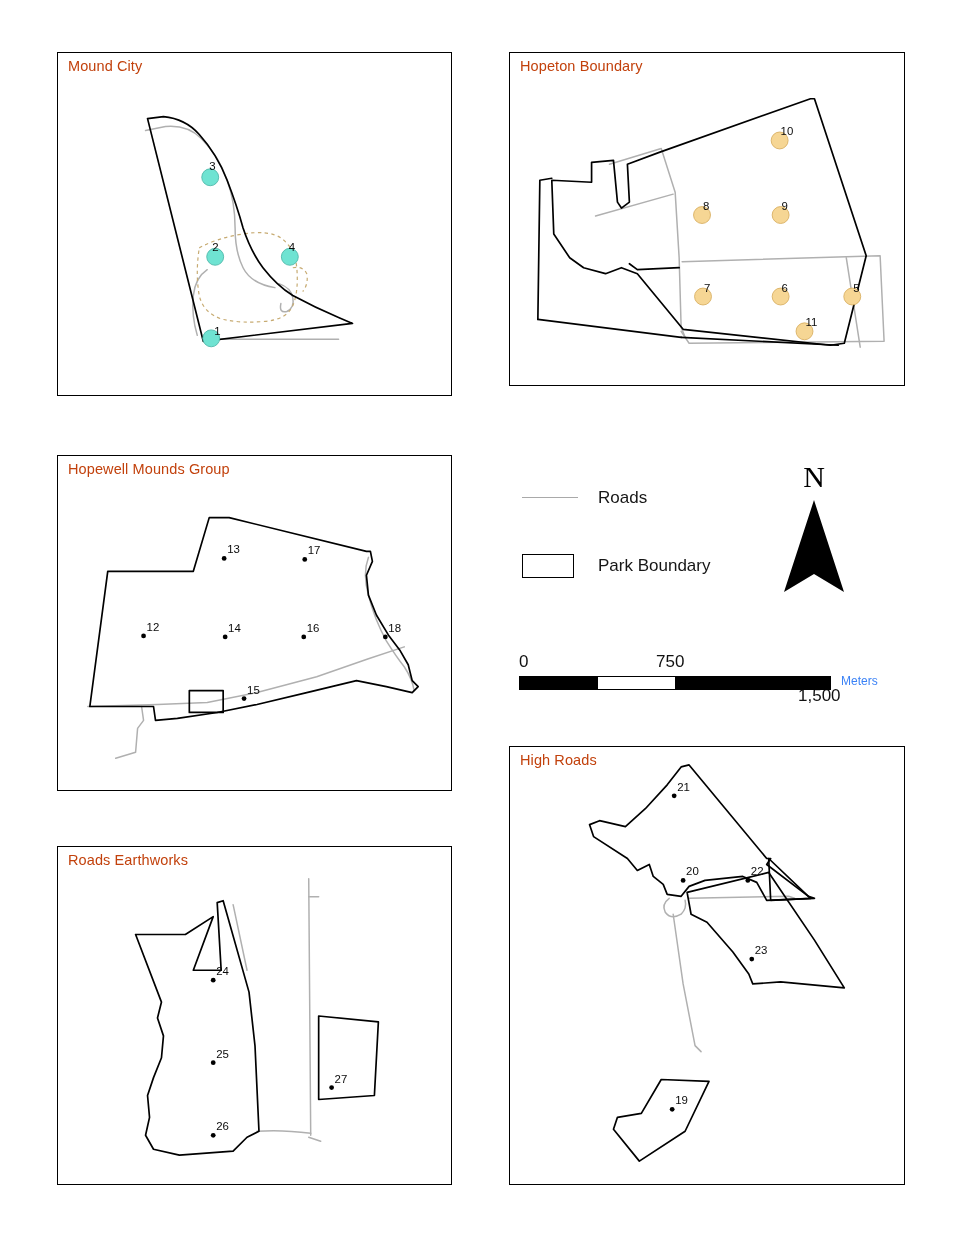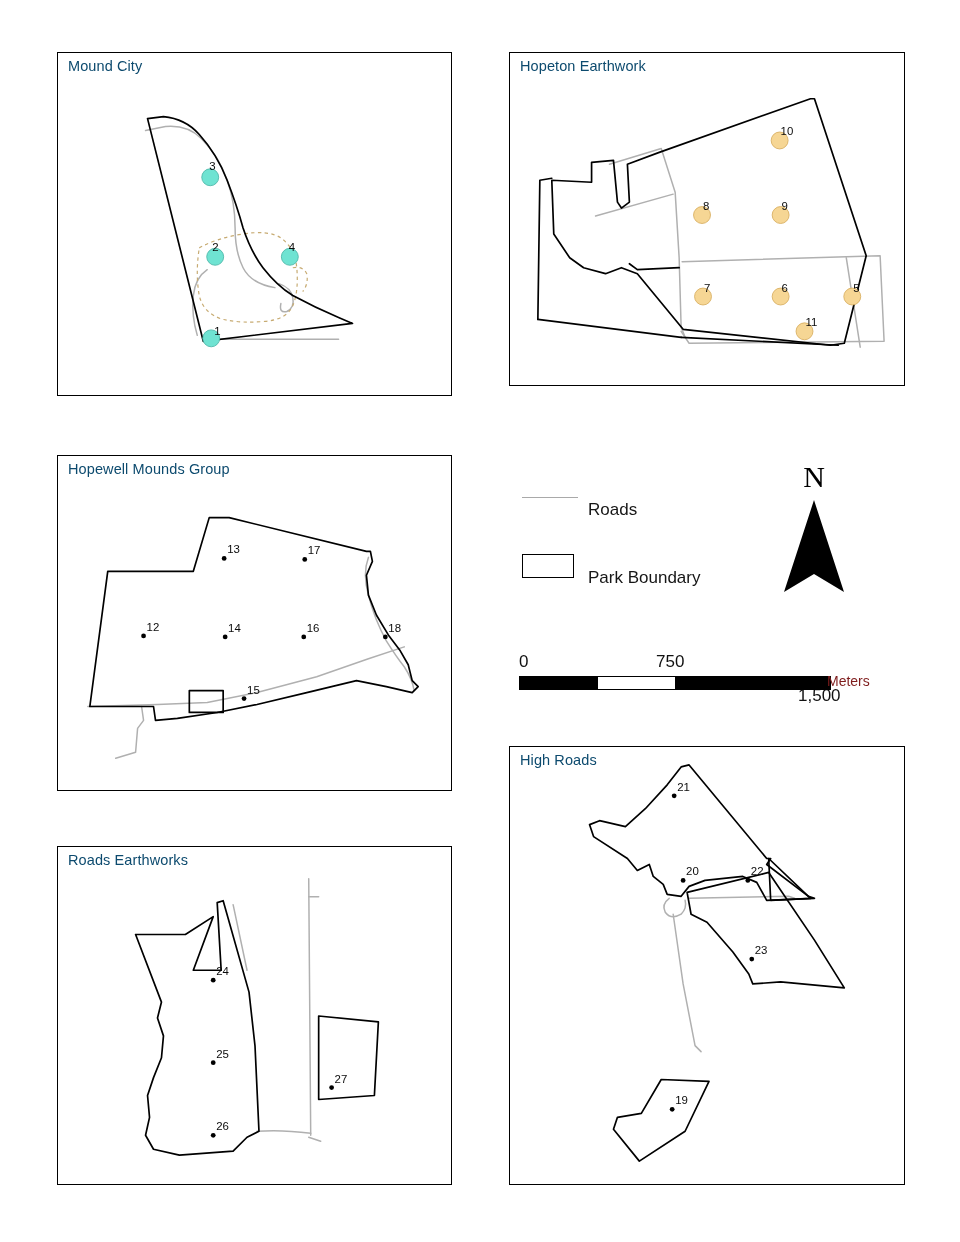--- a/index.html
+++ b/index.html
@@ -28,21 +28,21 @@
     box-sizing: border-box;
     border: 1.5px solid #000000;
     background: #ffffff;
   }
   .panel-title {
     position: absolute;
     left: 10px;
     top: 6px;
     font-size: 14.5px;
     line-height: 1.1;
-    color: #0c4a6e;
+    color: #c2410c;
     white-space: nowrap;
     letter-spacing: 0.1px;
   }
   .panel-svg {
     position: absolute;
     left: 0; top: 0;
     width: 100%;
     height: 100%;
     display: block;
   }
@@ -72,27 +72,26 @@
   .legend-row.r2 { top: 68px; text-align: right; }
   .legend-swatch {
     position: absolute;
     left: 4px;
     top: 0;
     width: 56px;
     height: 26px;
   }
   .legend-label {
     position: absolute;
-    left: 70px;
+    left: 80px;
     top: 1px;
     font-size: 17px;
     line-height: 24px;
     color: #161616;
     white-space: nowrap;
-    margin-top: 12px;
   }
   .swatch-road {
     position: absolute;
     left: 0;
     top: 12px;
     width: 56px;
     height: 0;
     border-top: 1.6px solid #a9a9a9;
   }
   .swatch-trail {
@@ -176,25 +175,25 @@
     box-sizing: border-box;
     border: 1px solid #000000;
     background: #ffffff;
     display: flex;
   }
   .scale-seg { height: 100%; }
   .scale-seg.fill { background: #000000; }
   .scale-seg.empty { background: #ffffff; }
   .scale-units {
     position: absolute;
-    left: 308px;
+    left: 322px;
     top: 18px;
-    font-size: 14px;
+    font-size: 12px;
     line-height: 22px;
-    color: #7f1d1d;
+    color: #3b82f6;
     white-space: nowrap;
   }
 
   
   .boundary    { fill: none; stroke: #000000; stroke-width: 1.7; stroke-linejoin: round; stroke-linecap: round; }
   .road        { fill: none; stroke: #b0b0b0; stroke-width: 1.5; stroke-linejoin: round; stroke-linecap: round; }
   .trail       { fill: none; stroke: #c7ab72; stroke-width: 1.2; stroke-dasharray: 3.4 3.4; stroke-linejoin: round; }
   .marker-cyan    { fill: #6fe3d2; stroke: #4fb9aa; stroke-width: 0.9; }
   .marker-orange  { fill: #f6d694; stroke: #d9b062; stroke-width: 0.9; }
   .marker-dot     { fill: #000000; }
@@ -283,21 +282,21 @@
       </g>
       <g>
         <circle class="marker-orange" cx="271" cy="88" r="8.5"></circle>
         <text class="marker-label" x="272" y="83">10</text>
       </g>
       <g>
         <circle class="marker-orange" cx="296" cy="280" r="8.5"></circle>
         <text class="marker-label" x="297" y="275">11</text>
       </g>
     </svg>
-    <div class="panel-title">Hopeton Earthwork</div>
+    <div class="panel-title">Hopeton Boundary</div>
   </div>
 
   <div class="panel" id="panel-hopewell-mounds">
     <svg class="panel-svg" viewBox="0 0 395 336" preserveAspectRatio="none">
 
       <path class="road" d="M 312 102 Q 306 118 312 140 Q 318 164 330 186 Q 340 202 348 212 Q 356 224 358 236"></path>
       <path class="road" d="M 30 252 L 100 250 L 150 248 L 200 238 L 260 222 L 312 204 L 348 192"></path>
       <path class="road" d="M 84 252 L 86 266 L 80 274 L 78 298 L 58 304"></path>
 
       <path class="boundary" d="M 152 62 L 172 62 L 310 96 L 314 96 L 316 106 L 310 120 L 312 140

